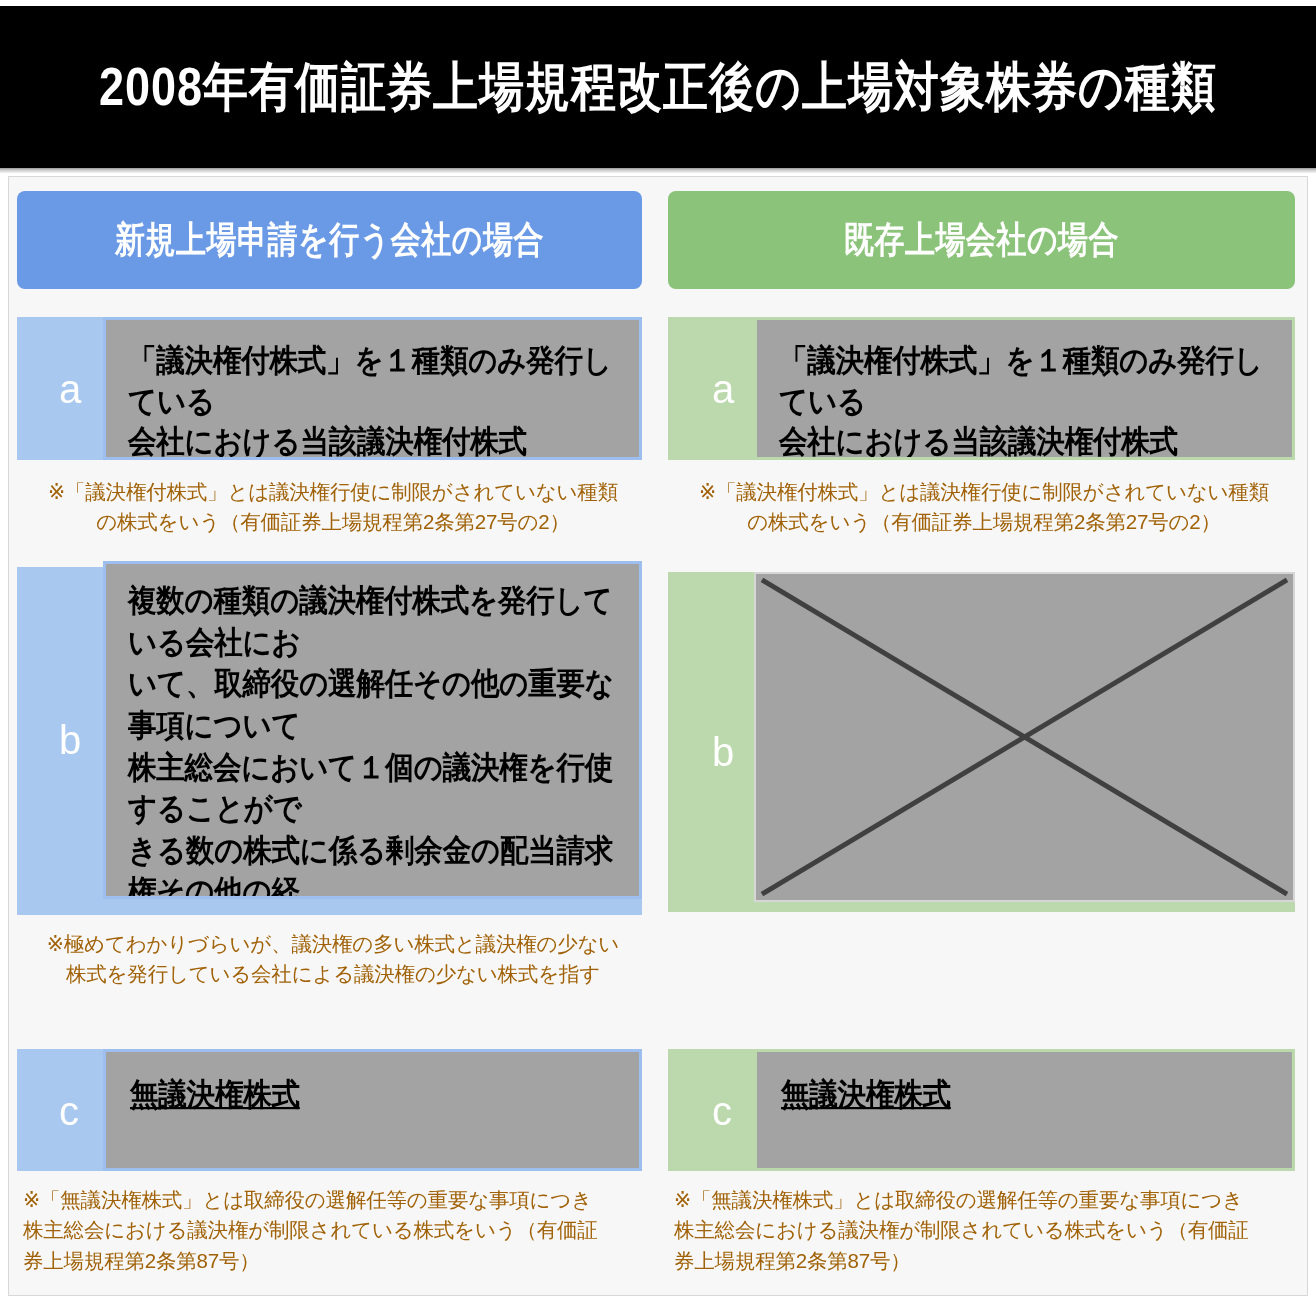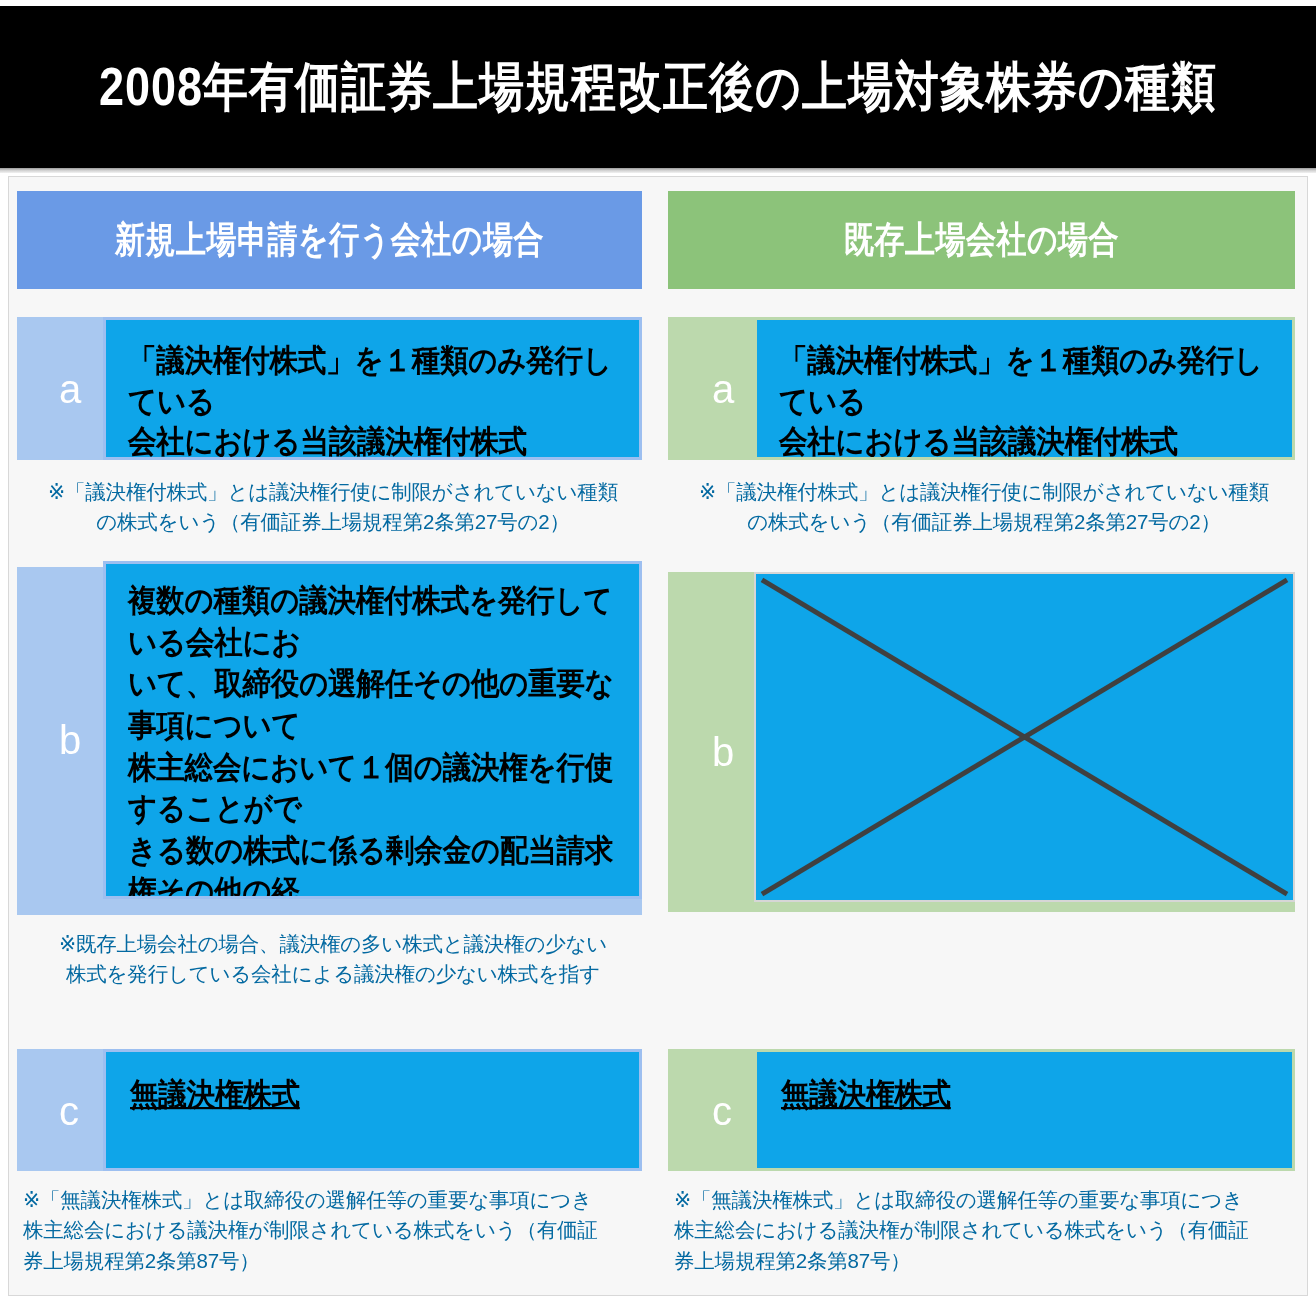--- a/index.html
+++ b/index.html
@@ -72,21 +72,21 @@
     width: 650px;
     box-sizing: border-box;
     padding: 0;
   }
 
   
   .col-header {
     position: absolute;
     top: 14px;
     height: 98px;
-    border-radius: 0;
+    border-radius: 8px;
     display: flex;
     align-items: center;
     justify-content: center;
     box-sizing: border-box;
   }
   .col-header-text {
     color: #ffffff;
     font-size: 30px;
     font-weight: bold;
     white-space: nowrap;
@@ -112,38 +112,38 @@
   }
   .row-letter {
     position: absolute;
     color: #ffffff;
     font-size: 40px;
     font-weight: normal;
     line-height: 1;
   }
   .row-box {
     position: absolute;
-    background: #0ea5e9;
+    background: #a3a3a3;
     box-sizing: border-box;
     overflow: hidden;
   }
   .box-text {
     font-size: 28.5px;
     font-weight: bold;
     color: #000000;
     line-height: 1.30;
     letter-spacing: -0.2px;
     white-space: pre-line;
     transform: scaleY(1.1);
     transform-origin: left top;
   }
   .note {
     position: absolute;
     font-size: 20.5px;
-    color: #0369a1;
+    color: #a16207;
     line-height: 1.48;
     text-align: center;
     white-space: pre-line;
     letter-spacing: -0.2px;
   }
 
   
   .col-left .row-band { background: #a9c8f0; }
   .col-left .row-box  { border: 3px solid #9dbff0; }
   
@@ -257,21 +257,21 @@
           <span class="row-letter">b</span>
         </div>
         <div class="row-box">
           <div class="box-text">複数の種類の議決権付株式を発行している会社にお
 いて、取締役の選解任その他の重要な事項について
 株主総会において１個の議決権を行使することがで
 きる数の株式に係る剰余金の配当請求権その他の経
 済的利益を受ける権利の価額等が他のいずれの種類
 の議決権付株式よりも高い種類の議決権付株式</div>
         </div>
-        <div class="note">※既存上場会社の場合、議決権の多い株式と議決権の少ない
+        <div class="note">※極めてわかりづらいが、議決権の多い株式と議決権の少ない
 株式を発行している会社による議決権の少ない株式を指す</div>
       </div>
 
       <div class="row-c">
         <div class="row-band">
           <span class="row-letter">c</span>
         </div>
         <div class="row-box">
           <div class="box-text">無議決権株式</div>
         </div>

